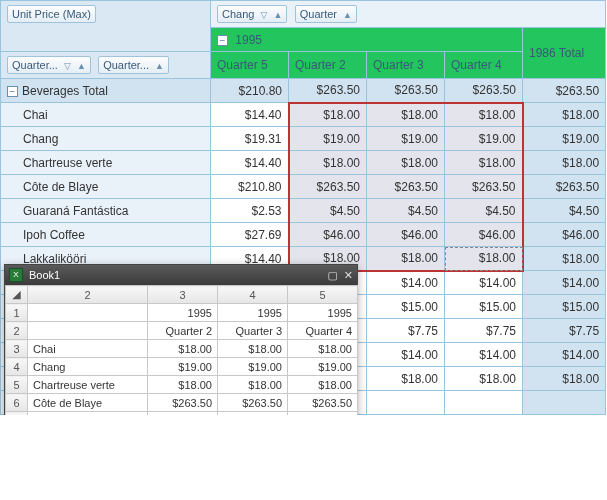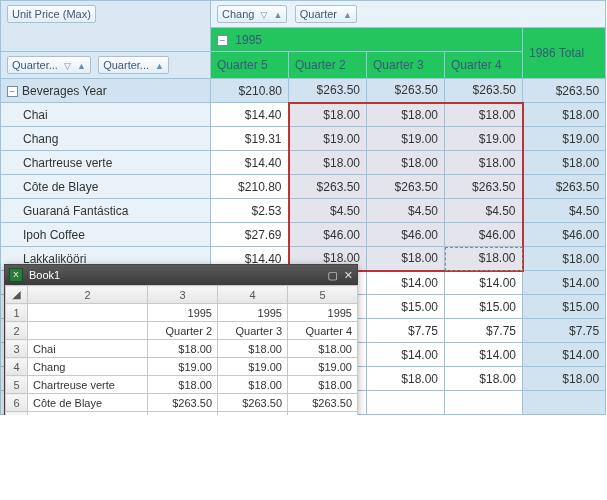--- a/index.html
+++ b/index.html
@@ -147,21 +147,21 @@
       </span>
     </td>
     <td class="col-hdr">Quarter 5</td>
     <td class="col-hdr">Quarter 2</td>
     <td class="col-hdr">Quarter 3</td>
     <td class="col-hdr">Quarter 4</td>
   </tr>
   </tbody>
     <tbody id="pivot-body">
       <tr class="tot-row">
-        <td class="row-hdr"><span class="collapse-box">−</span><span>Beverages Year</span></td>
+        <td class="row-hdr"><span class="collapse-box">−</span><span>Beverages Total</span></td>
         <td class="num">$210.80</td>
         <td class="num">$263.50</td>
         <td class="num">$263.50</td>
         <td class="num">$263.50</td>
         <td class="num tot-col">$263.50</td>
       </tr>
       <tr>
         <td class="row-hdr indent"><span>Chai</span></td>
         <td class="num">$14.40</td>
         <td class="num" style="background: rgb(228, 228, 236); border-top: 2px solid rgb(187, 51, 51); border-left: 2px solid rgb(187, 51, 51);">$18.00</td>

